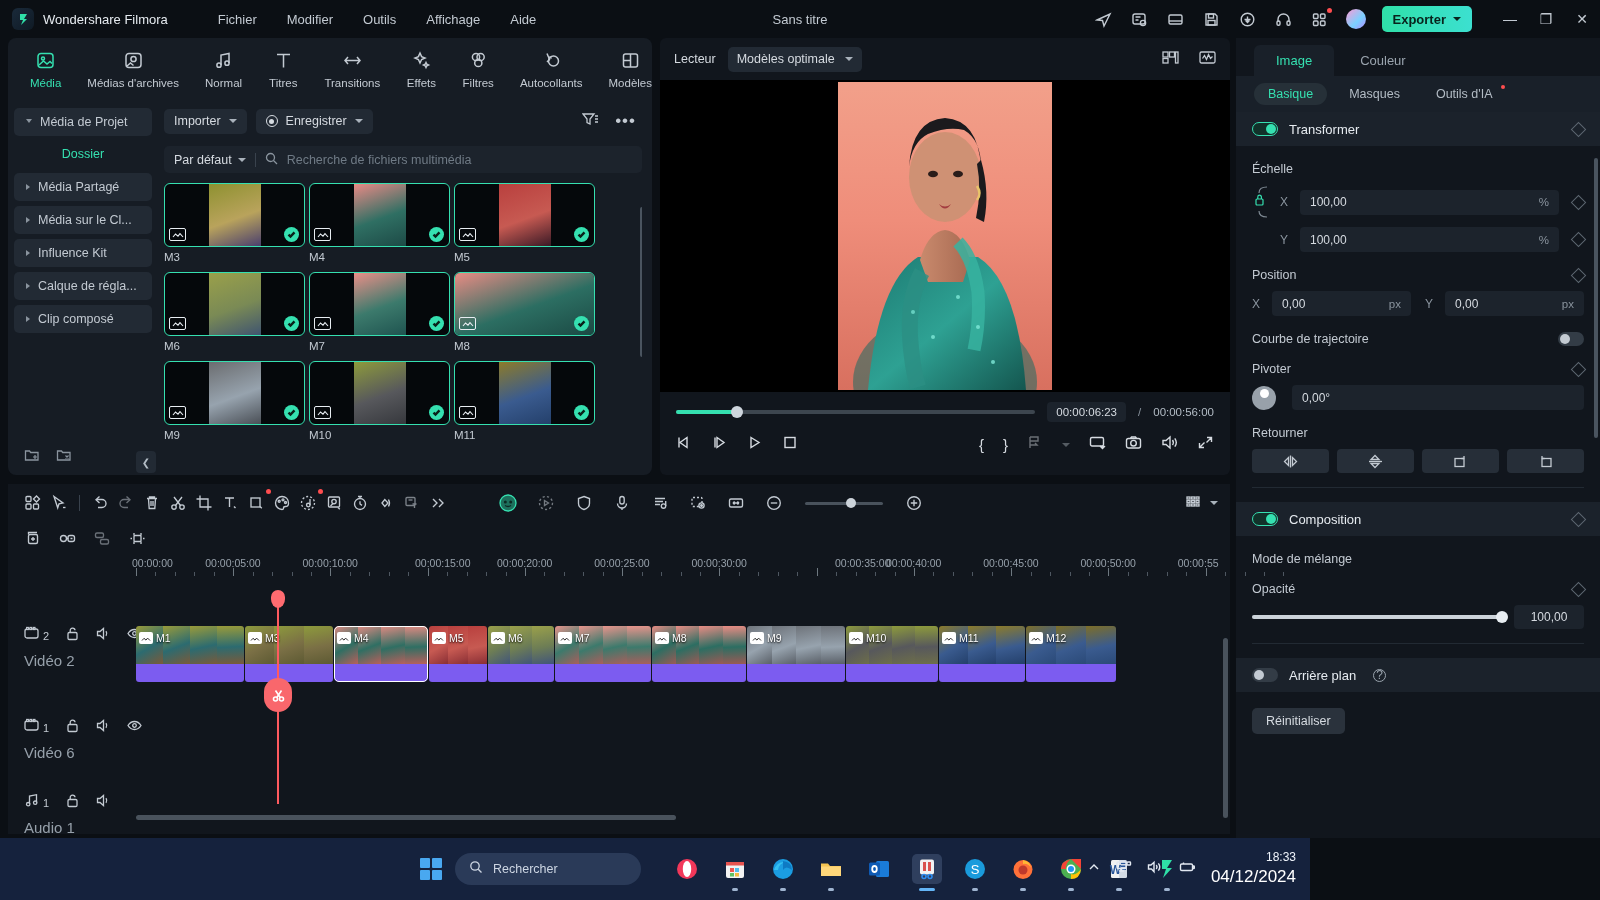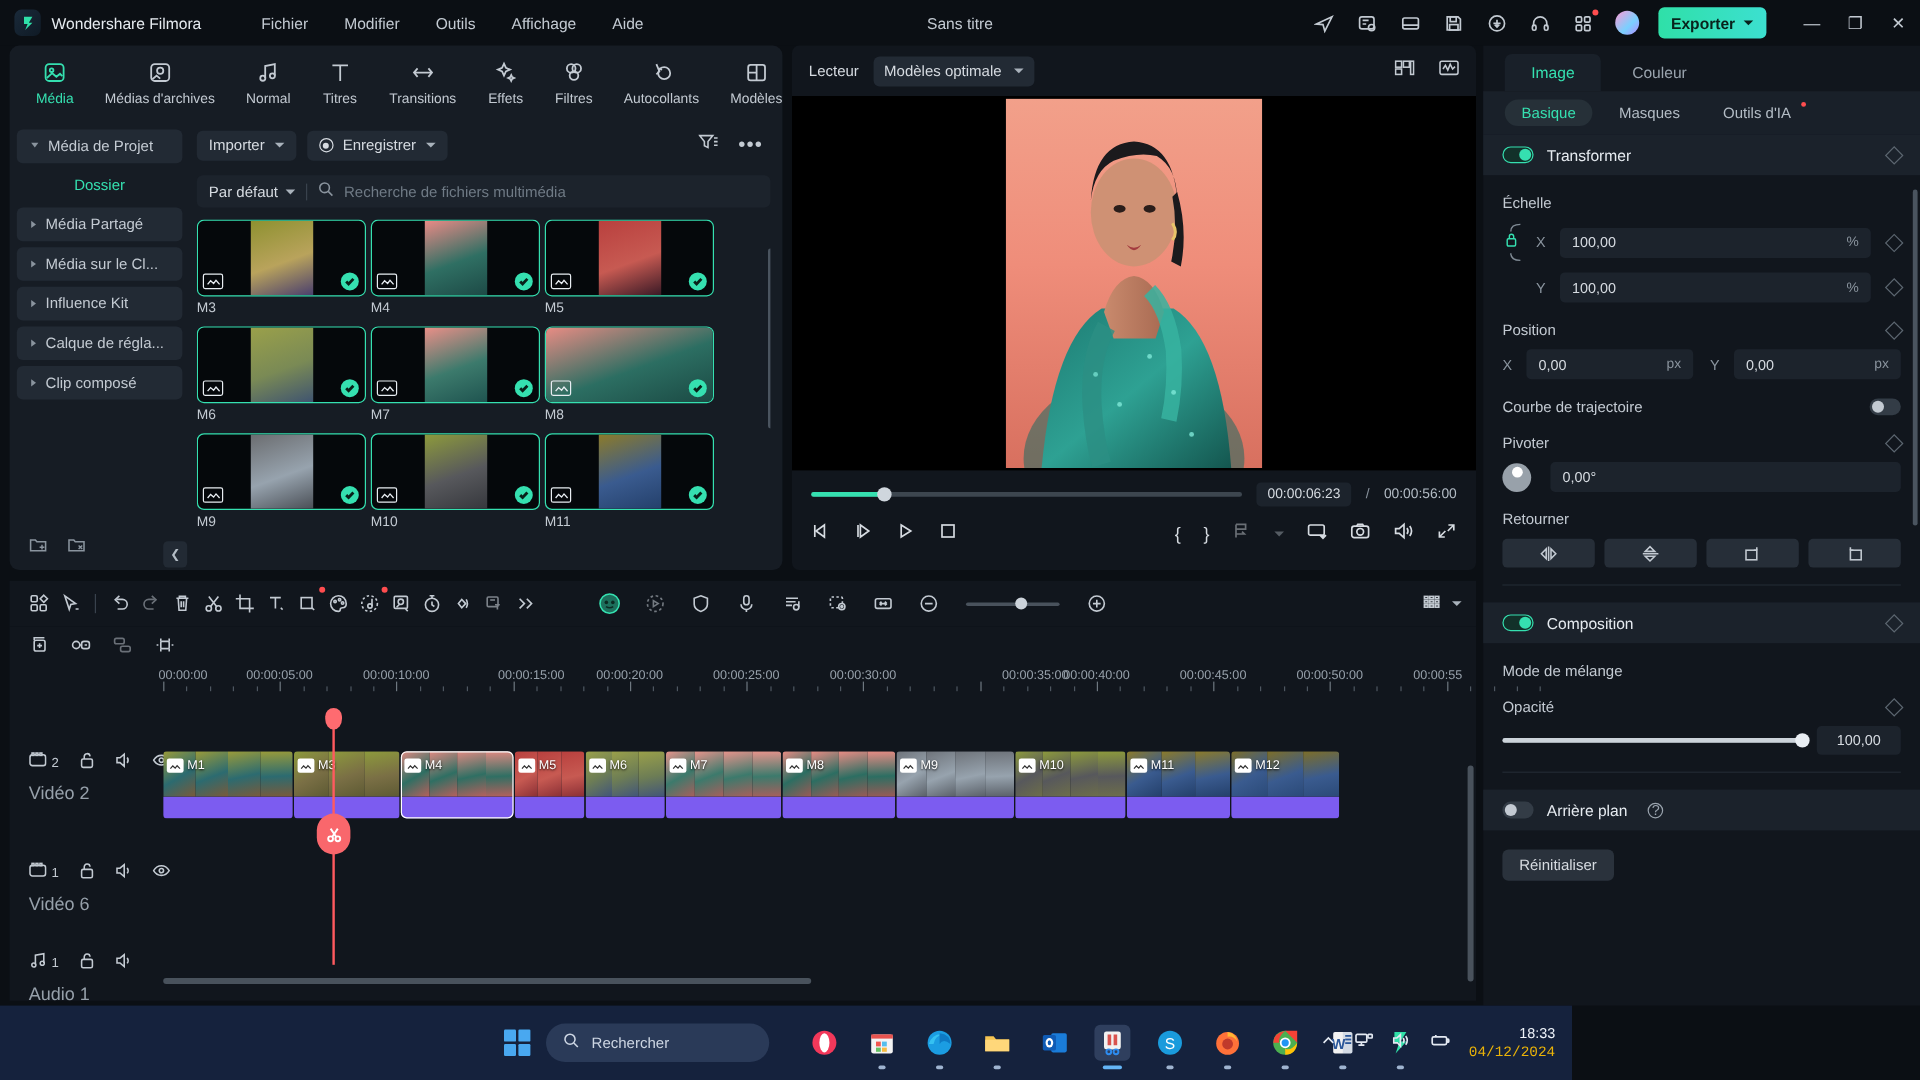--- a/index.html
+++ b/index.html
@@ -225,21 +225,21 @@
   .tb-apps { display:flex; align-items:center; gap:18px; margin-left:18px; }
   .tapp { width:30px;height:30px; border-radius:5px; display:flex;align-items:center;justify-content:center; position:relative; }
   .tapp.active { background:#2f3f5e; }
   .tapp .ind { position:absolute; bottom:-7px; left:50%; transform:translateX(-50%);
     width:6px;height:3px;border-radius:2px; background:#9fb4d0; }
   .tapp.active .ind { width:16px; background:#64b5f6; }
   .tray { position:absolute; right:14px; display:flex; align-items:center; gap:15px; }
   .tray svg { stroke:#e3e9f2; fill:none; stroke-width:1.4; }
   .clock { text-align:right; line-height:1.35; }
   .clock .t { font-size:12px; color:#eef3fa; }
-  .clock .d { font-size:12px; color:#eab308;font-family:Liberation Mono, monospace; }
+  .clock .d { font-size:17px; color:#ffffff; }
 </style>
 </head>
 <body>
 
 <div class="app">
 
   <div class="titlebar">
     <div class="win-title">Sans titre</div>
     <div class="brand">
       <div class="brand-logo">

